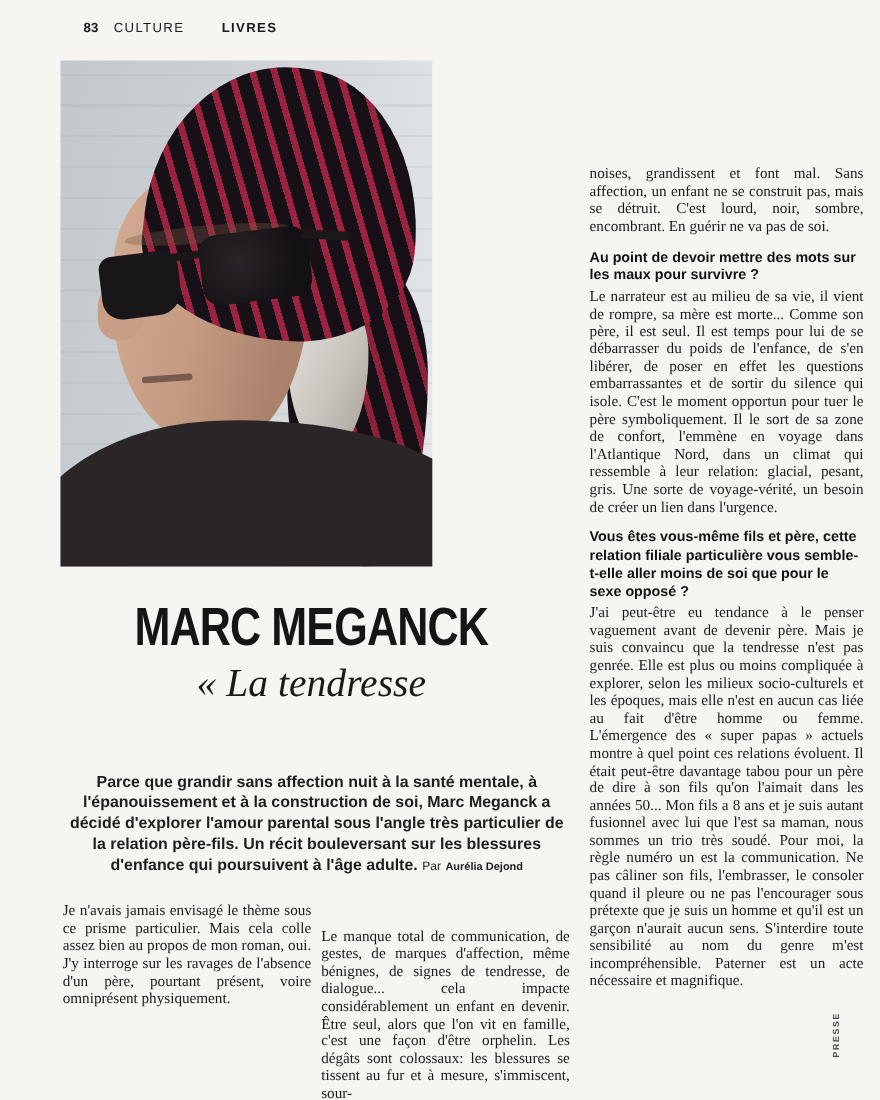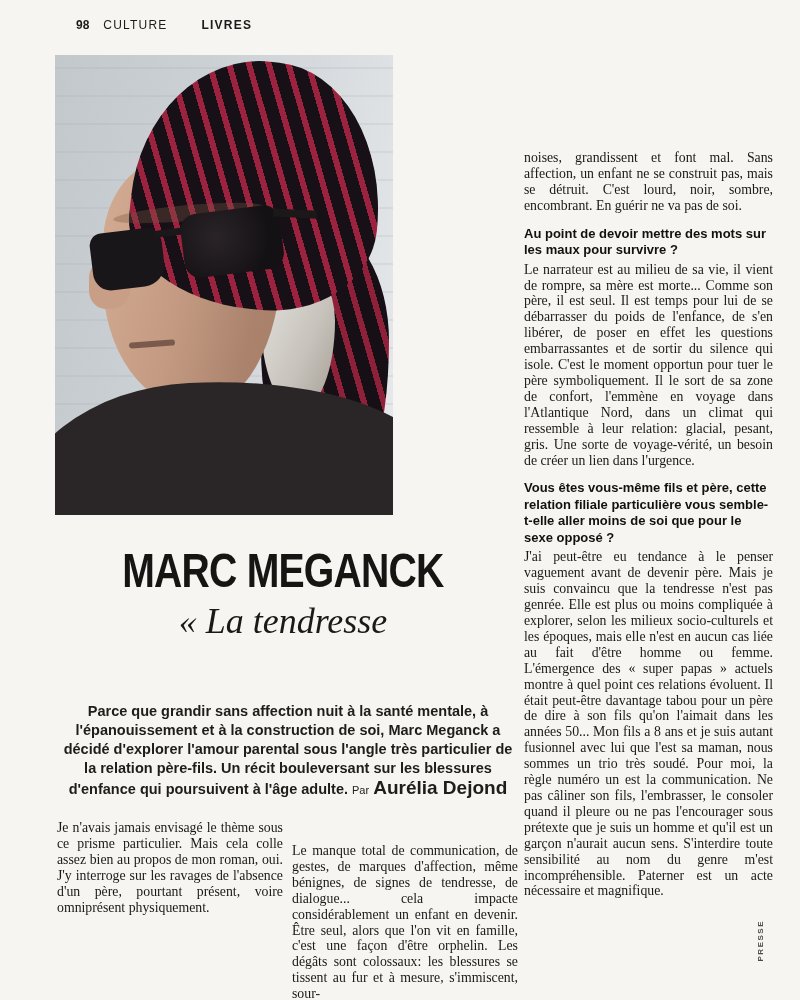--- a/index.html
+++ b/index.html
@@ -79,45 +79,45 @@
           line-height:1; letter-spacing:-1px; white-space:nowrap; }
   #headline h1 span { display:inline-block; transform:scaleX(.80); transform-origin:center; }
   #headline .quote { font-family:"Liberation Serif", serif; font-style:italic;
           font-size:36px; line-height:1.14; margin-top:6px; color:#1b1916; }
 
   
   #standfirst { position:absolute; left:60px; top:702px; width:456px; text-align:center;
           font-family:"Liberation Sans", sans-serif; font-weight:bold; font-size:14.5px;
           line-height:19px; color:#1e1d1b; }
   #standfirst .byline-prefix { font-weight:normal; font-size:11px; }
-  #standfirst .byline-name { font-weight:bold; font-size:19px; }
+  #standfirst .byline-name { font-weight:bold; font-size:10px; }
 
   
   .col { position:absolute; }
   #col1 { left:57px;  top:820px; width:226px; }
   #col2 { left:292px; top:820px; width:226px;margin-top:23px; }
-  #col3 { left:524px; top:150px; width:249px; }
+  #col3 { left:536px; top:150px; width:249px; }
   .q { font:bold 13px/16.5px "Liberation Sans", sans-serif; color:#121110; margin:12px 0 3px; }
   .q.first { margin-top:0; }
   .serif { font:13.8px/15.9px "Liberation Serif", serif; text-align:justify; color:#1a1918; }
   #bookref { margin-top:13px; font:bold italic 12.3px/15.5px "Liberation Sans", sans-serif; color:#161514; }
   #bookref .rest { font-style:normal; }
 
   
   #credit { position:absolute; left:756px; top:920px; writing-mode:vertical-rl;
           transform:rotate(180deg); font:bold 8px "Liberation Sans", sans-serif;
           letter-spacing:1.5px; color:#4c4c4c; }
 </style>
 </head>
 <body>
 
 <div id="page">
 
   <div id="kicker">
-    <span class="num">98</span>
+    <span class="num">83</span>
     <span class="sec">CULTURE</span>
     <span class="sub">LIVRES</span>
   </div>
 
   <div id="photo">
     <div class="wall"></div>
     <div class="beanie-back"></div>
     <div class="hair-right"></div>
     <div class="face"></div>
     <div class="hair-left"></div>

